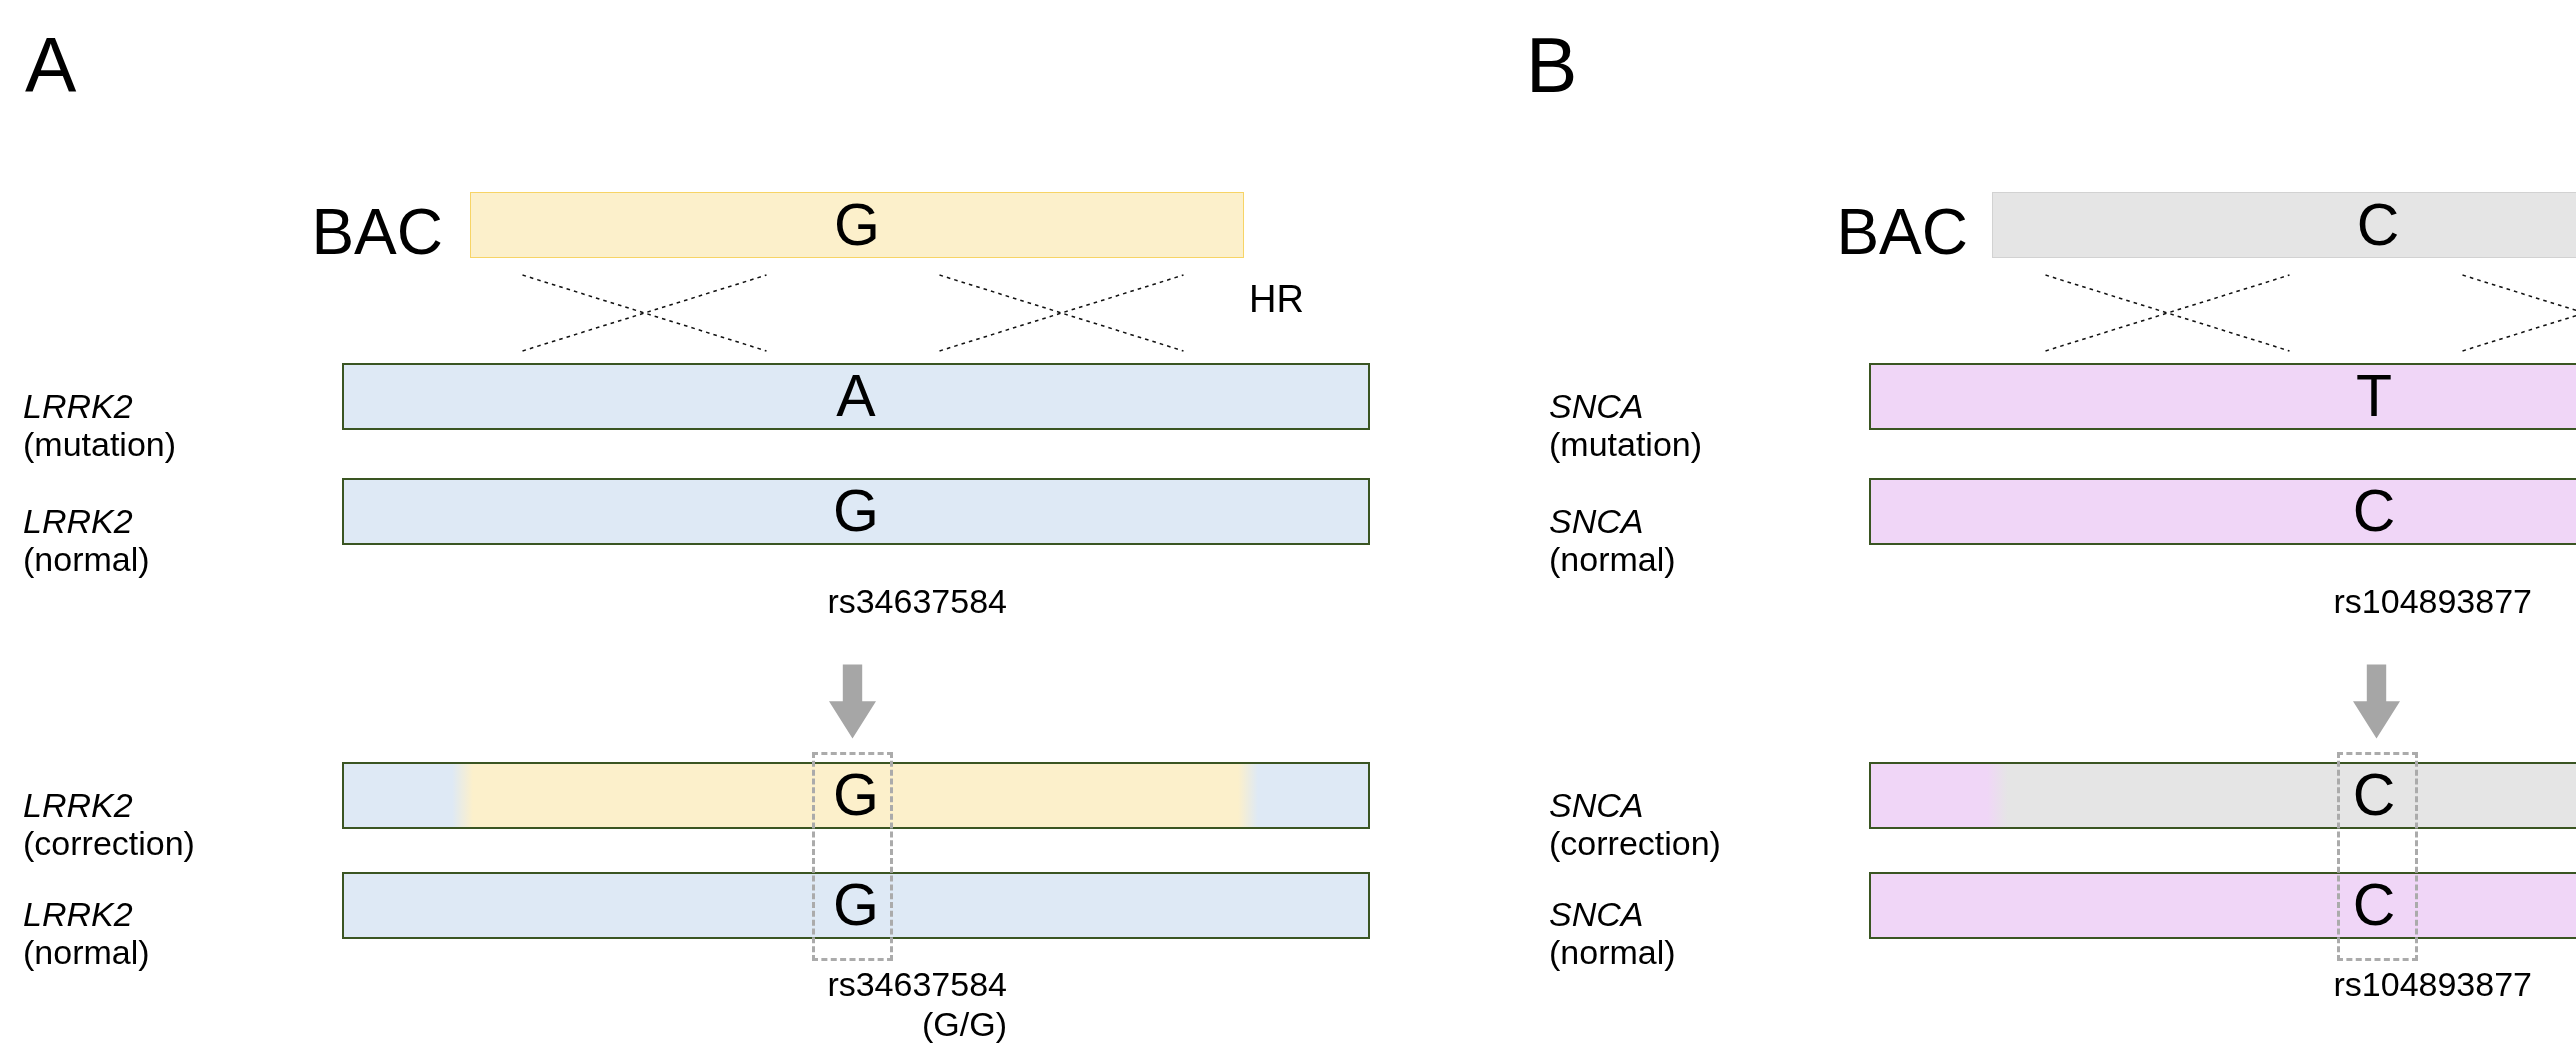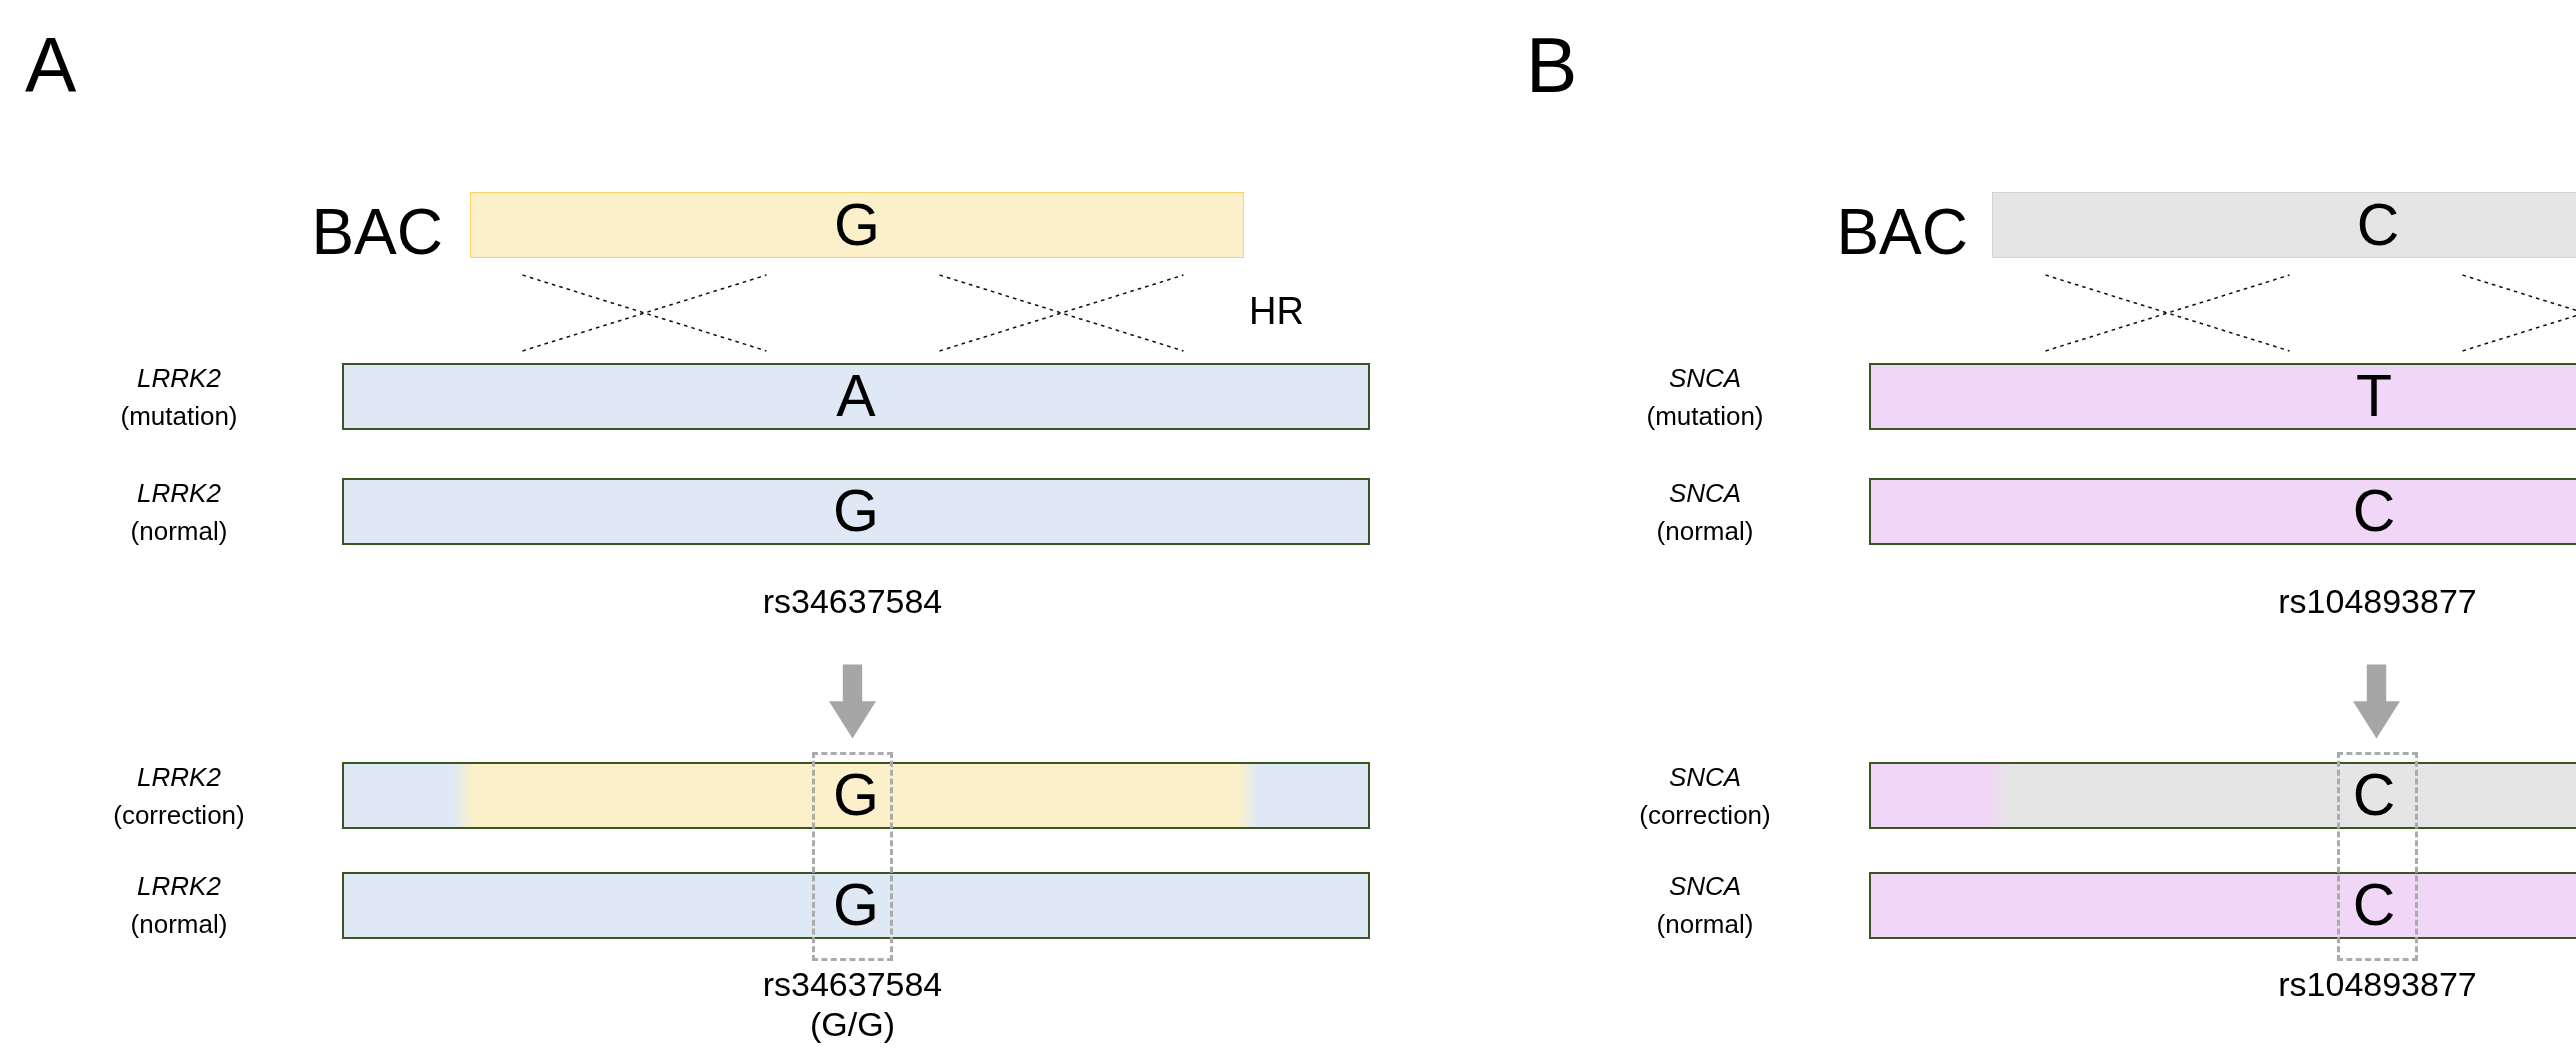--- a/index.html
+++ b/index.html
@@ -64,31 +64,32 @@
   }
   .fill-corr-b {
     background: linear-gradient(90deg,
       #f0d6f7 0px, #f0d6f7 116px,
       #e5e5e5 137px, #e5e5e5 886px,
       #f0d6f7 907px, #f0d6f7 100%);
   }
 
   .row-label {
     width: 312px;
-    text-align: center;
-    font-size: 26px;
+    text-align: left;
+    font-size: 34px;
     line-height: 38px;
     z-index: 3;
+    margin-top: 28px;
   }
   .gene-name { font-style: italic; }
   .gene-state { font-style: normal; }
 
   .snp-label {
     width: 309px;
-    text-align: center;
+    text-align: right;
     font-size: 34px;
     line-height: 40px;
     z-index: 3;
   }
 
   .cross-icon { z-index: 2; }
   .down-arrow { z-index: 4; }
   .dash-box {
     box-sizing: border-box;
     width: 81px;
@@ -113,21 +114,21 @@
 
   <svg class="abs cross-icon" style="left:520px; top:272px;" width="249" height="82" viewBox="0 0 484 160">
     <line x1="4" y1="6" x2="480" y2="154" stroke="#111111" stroke-width="3" stroke-dasharray="7 8"></line>
     <line x1="4" y1="154" x2="480" y2="6" stroke="#111111" stroke-width="3" stroke-dasharray="7 8"></line>
   </svg>
   <svg class="abs cross-icon" style="left:937px; top:272px;" width="249" height="82" viewBox="0 0 484 160">
     <line x1="4" y1="6" x2="480" y2="154" stroke="#111111" stroke-width="3" stroke-dasharray="7 8"></line>
     <line x1="4" y1="154" x2="480" y2="6" stroke="#111111" stroke-width="3" stroke-dasharray="7 8"></line>
   </svg>
 
-  <div class="abs hr-label" style="left:1249px; top:292px;">HR</div>
+  <div class="abs hr-label" style="left:1249px; top:280px;">HR</div>
 
   <div class="abs row-label" style="left:23px; top:359px;">
     <div class="gene-name">LRRK2</div>
     <div class="gene-state">(mutation)</div>
   </div>
   <div class="abs bar gene-bar fill-blue" style="left:342px; top:363px;">
     <span class="nuc">A</span>
   </div>
 
   <div class="abs row-label" style="left:23px; top:474px;">

